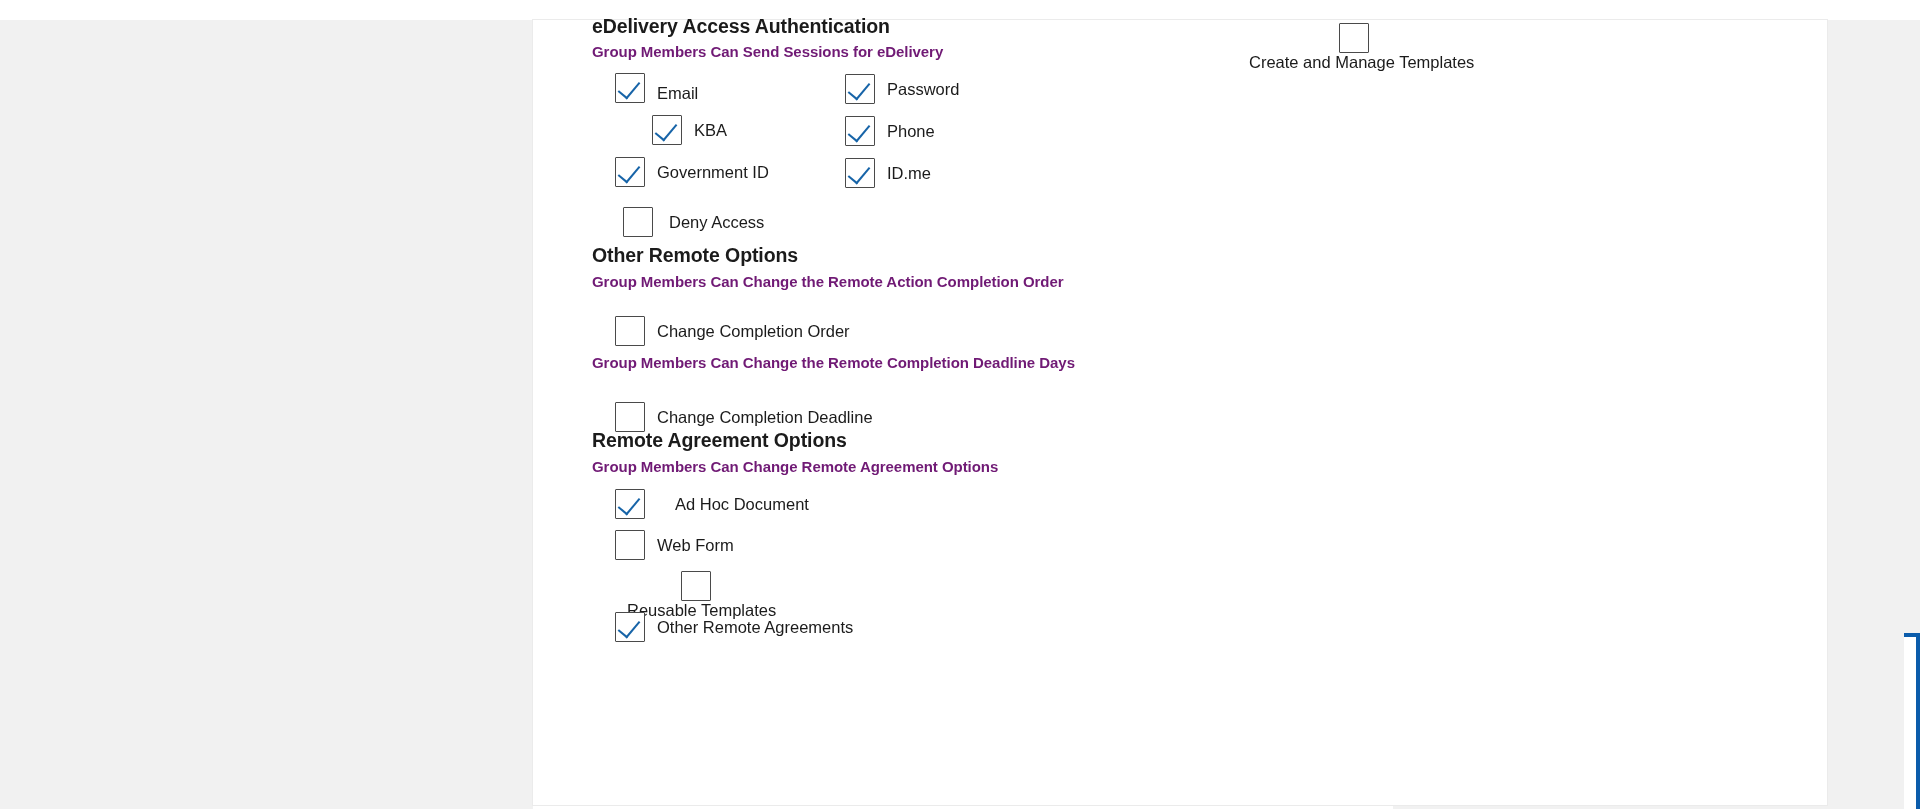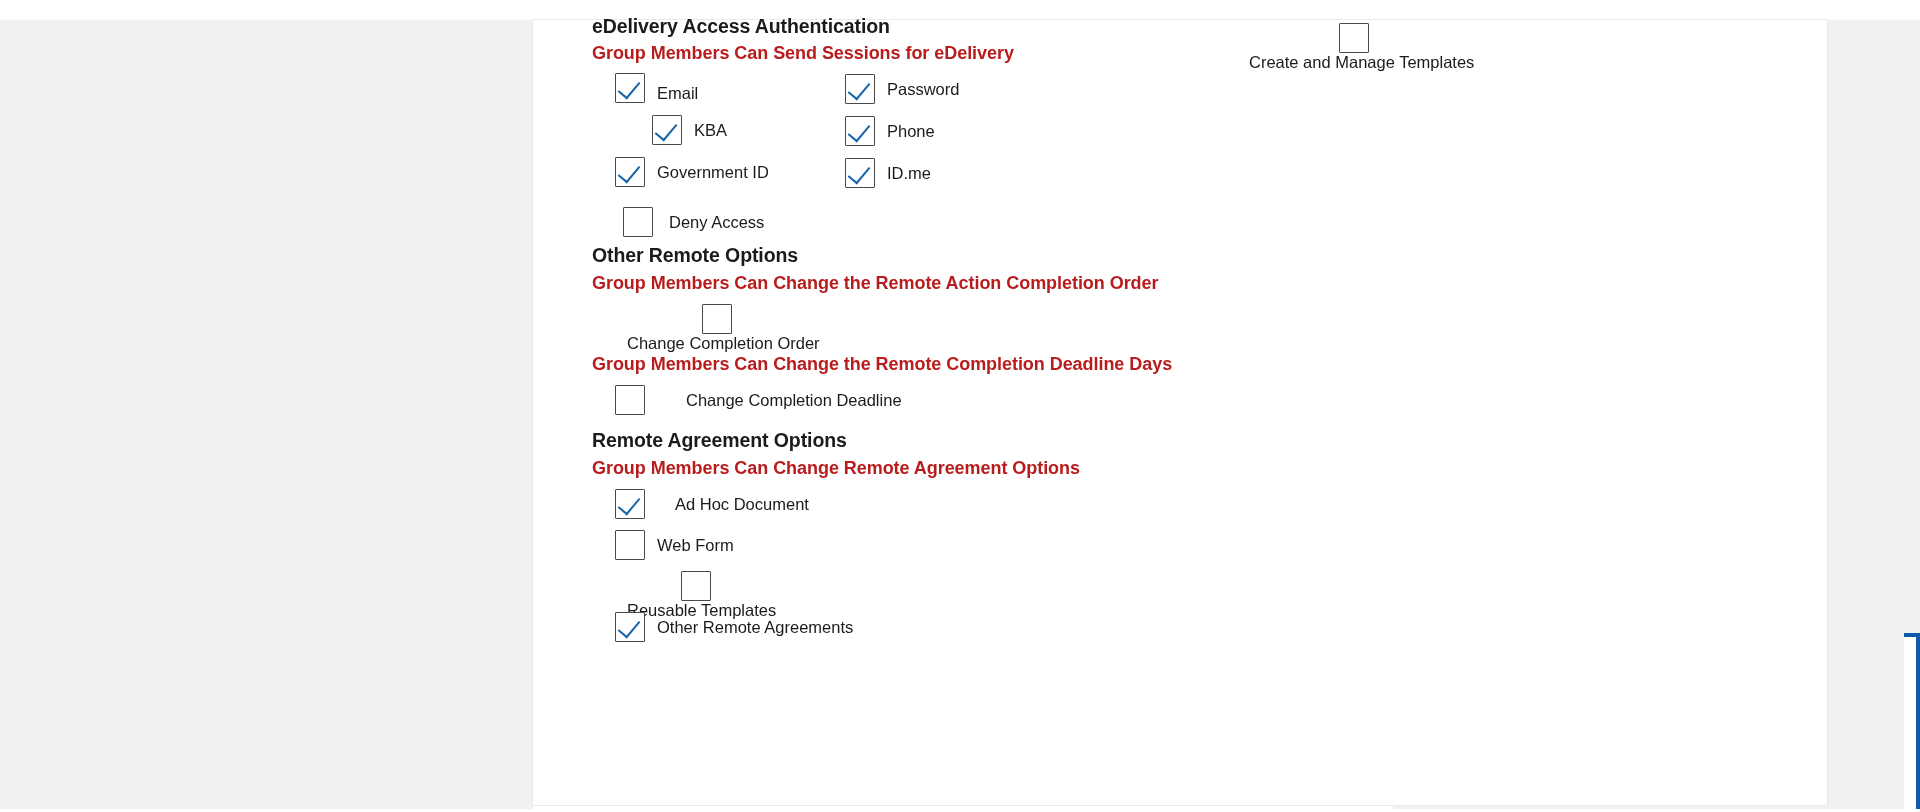--- a/index.html
+++ b/index.html
@@ -94,23 +94,23 @@
     width: 560px;
   }
 
   .section-title {
     font-size: 19.5px;
     font-weight: bold;
     color: #1b1b1b;
     letter-spacing: -0.1px;
   }
   .sub-title {
-    font-size: 18px;
+    font-size: 15px;
     font-weight: bold;
-    color: #b91c1c;
+    color: #701a75;
     letter-spacing: -0.05px;
   }
 
   
   .cb-row {
     display: flex;
     align-items: center;
     position: absolute;
   }
   .cb-box {
@@ -190,28 +190,28 @@
 
       <div class="cb-row indent1" style="top:187px;padding-left:8px;">
         <span class="cb-box"></span>
         <span class="cb-label" style="margin-left:16px;">Deny Access</span>
       </div>
 
       <div class="section-title" style="position:absolute; left:0; top:224px;">Other Remote Options</div>
 
       <div class="sub-title" style="position:absolute; left:0; top:253px;">Group Members Can Change the Remote Action Completion Order</div>
 
-      <div class="cb-row indent1" style="top:284px;flex-direction:column;">
+      <div class="cb-row indent1" style="top:296px;">
         <span class="cb-box"></span>
         <span class="cb-label">Change Completion Order</span>
       </div>
 
       <div class="sub-title" style="position:absolute; left:0; top:334px;">Group Members Can Change the Remote Completion Deadline Days</div>
 
-      <div class="cb-row indent1" style="top:365px;gap:29px;">
+      <div class="cb-row indent1" style="top:382px;">
         <span class="cb-box"></span>
         <span class="cb-label">Change Completion Deadline</span>
       </div>
 
       <div class="section-title" style="position:absolute; left:0; top:409px;">Remote Agreement Options</div>
 
       <div class="sub-title" style="position:absolute; left:0; top:438px;">Group Members Can Change Remote Agreement Options</div>
 
       <div class="cb-row indent1" style="top:469px;gap:18px;">
         <span class="cb-box checked"></span>

